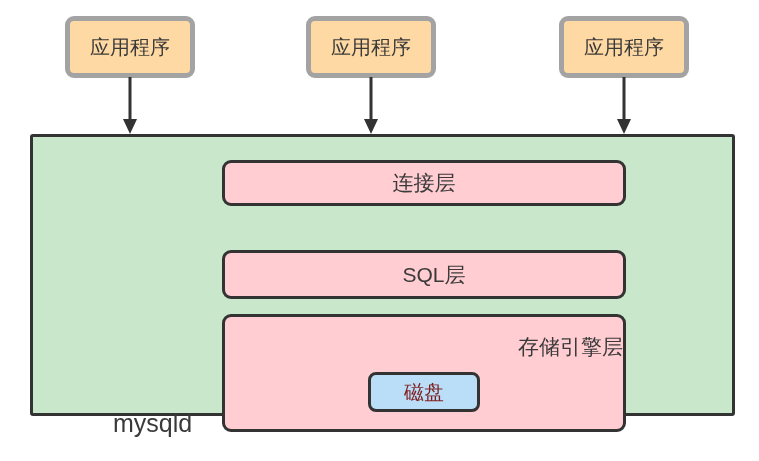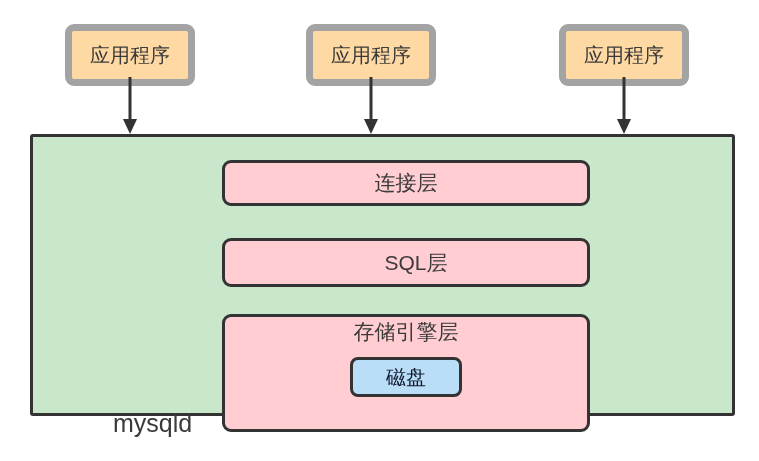--- a/index.html
+++ b/index.html
@@ -11,26 +11,26 @@
   .canvas {
     position: relative;
     width: 759px;
     height: 461px;
     background: #ffffff;
     overflow: hidden;
   }
   
   .app-box {
     position: absolute;
-    top: 24px;
+    top: 16px;
     width: 130px;
     height: 62px;
     box-sizing: border-box;
     background: #ffd9a3;
-    border: 7px solid #a3a3a3;
+    border: 5px solid #a3a3a3;
     border-radius: 9px;
     display: flex;
     align-items: center;
     justify-content: center;
     font-size: 20px;
     color: #3a3a3a;
   }
   .app-box.b1 { left: 65px; }
   .app-box.b2 { left: 306px; }
   .app-box.b3 { left: 559px; }
@@ -82,64 +82,64 @@
     left: 80px;
     top: 272px;
     font-size: 25px;
     color: #3a3a3a;
   }
 
   
   .layer {
     position: absolute;
     left: 222px;
-    width: 368px;
+    width: 404px;
     box-sizing: border-box;
     background: #ffcdd2;
     border: 3px solid #333333;
     border-radius: 9px;
     color: #3a3a3a;
   }
   .layer.simple {
     display: flex;
     align-items: center;
     justify-content: center;
     font-size: 21px;
   }
   .layer.connection { top: 160px; height: 46px; }
-  .layer.sql        { top: 238px; height: 49px; padding-left: 20px; }
+  .layer.sql        { top: 250px; height: 49px; padding-left: 20px; }
   .layer.storage {
     top: 314px;
     height: 118px;
     display: flex;
     flex-direction: column;
   }
   .storage-title {
-    text-align: center;
-    padding-top: 1px;
+    text-align: right;
+    padding-top: 16px;
     font-size: 21px;
   }
   .component-row {
     display: flex;
     justify-content: center;
     gap: 32px;
     margin-top: 11px;
   }
   .component {
     width: 112px;
     height: 40px;
     box-sizing: border-box;
     background: #badef7;
     border: 3px solid #333333;
     border-radius: 8px;
     display: flex;
     align-items: center;
     justify-content: center;
     font-size: 20px;
-    color: #0f172a;
+    color: #7f1d1d;
   }
 </style>
 </head>
 <body>
 
 <div class="canvas">
 
   <div class="app-box b1">
     <span>应用程序</span>
   </div>

